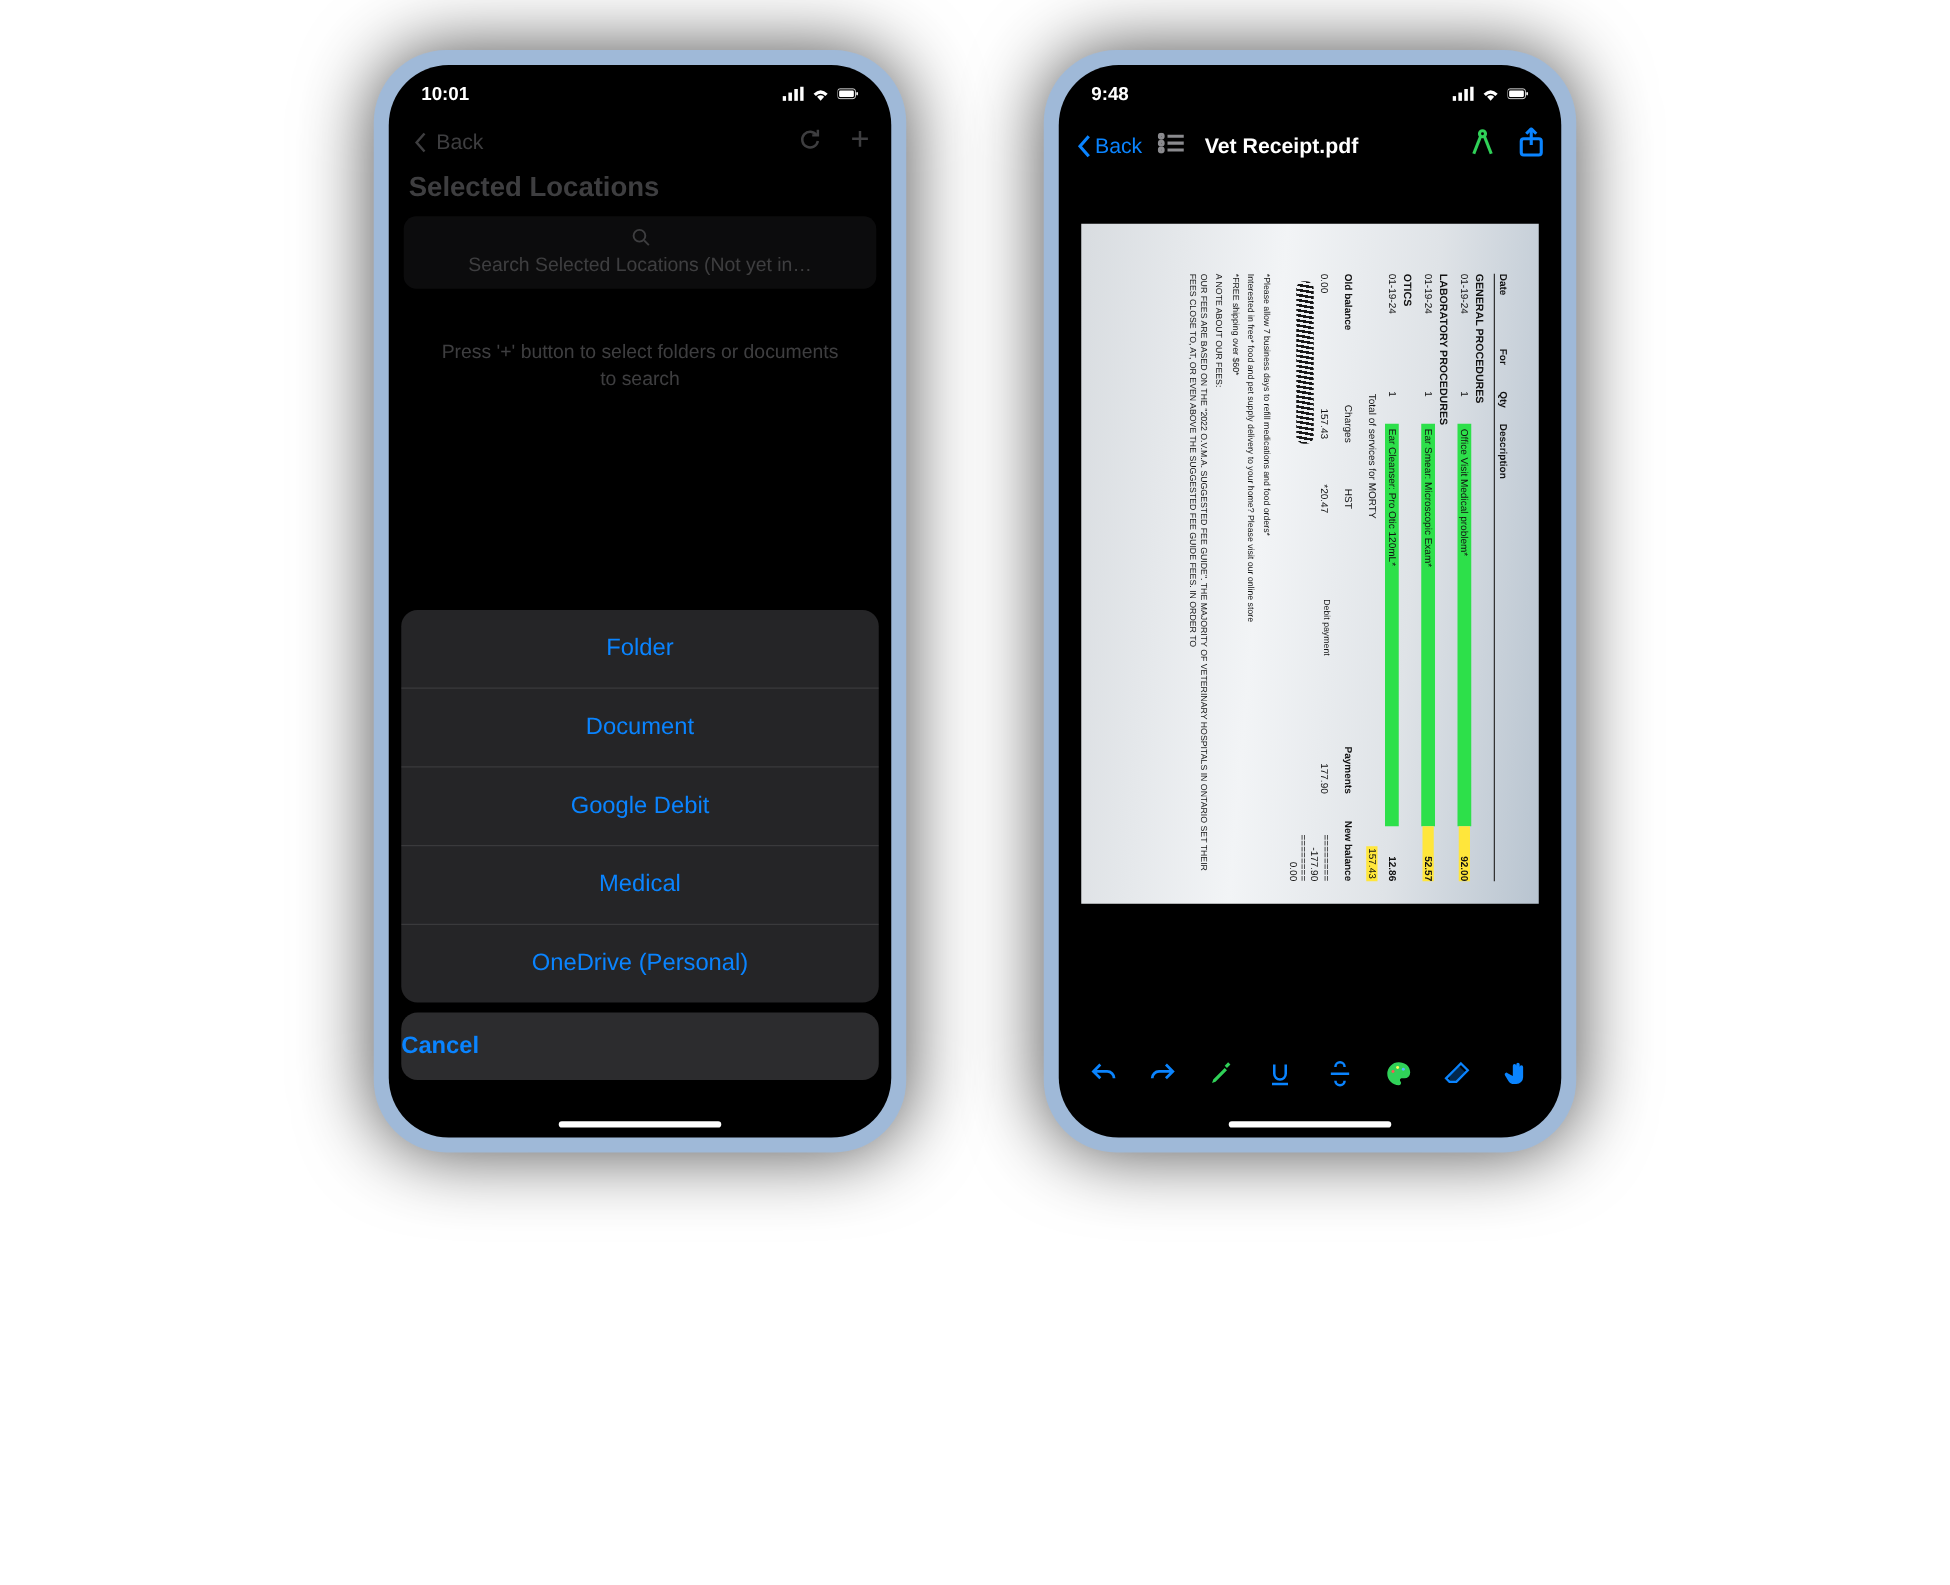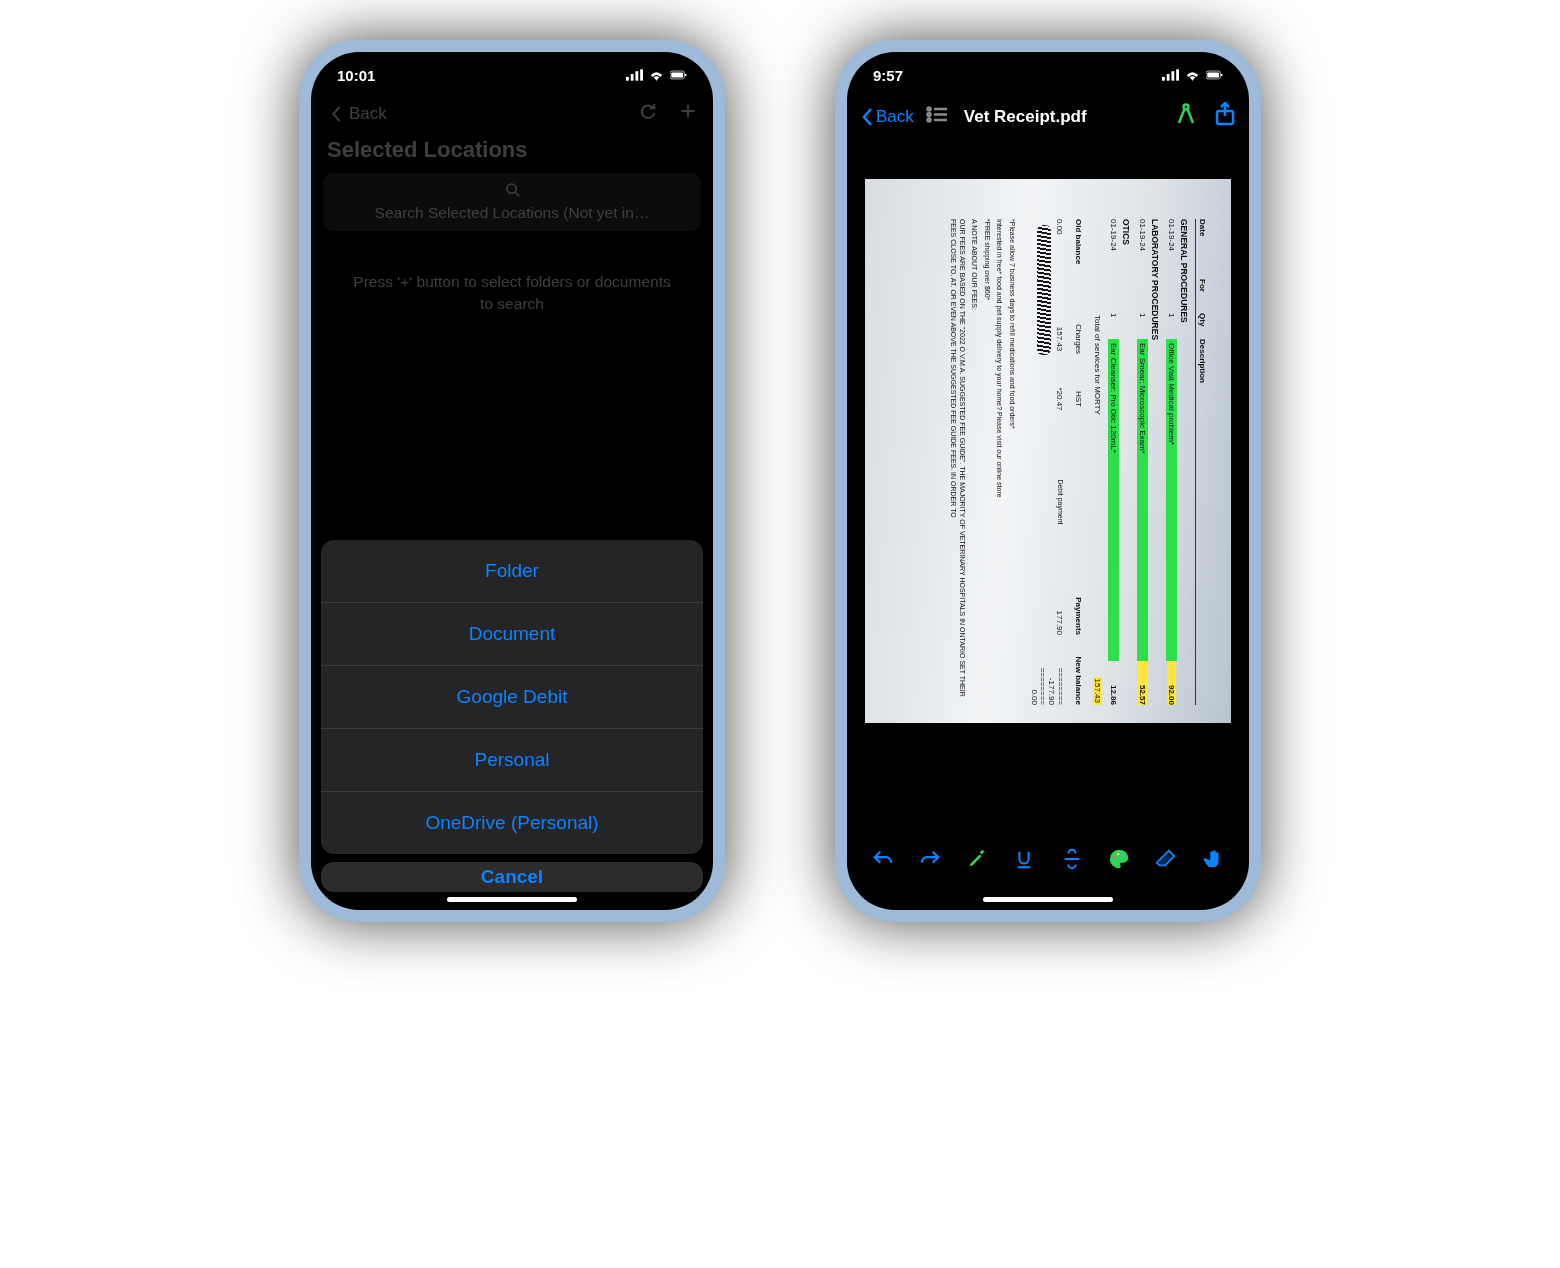--- a/index.html
+++ b/index.html
@@ -79,23 +79,23 @@
     position:absolute;bottom:18px;left:10px;right:10px;
     display:flex;flex-direction:column;gap:8px;
   }
   .sheet-group{background:#252527;border-radius:13px;overflow:hidden}
   .sheet-item{
     text-align:center;color:var(--blue);font-size:19px;padding:20px 0;
     border-bottom:0.5px solid #3a3a3c;cursor:pointer;
   }
   .sheet-item:last-child{border-bottom:none}
   .sheet-cancel{
-    background:#2c2c2e;border-radius:13px;text-align:center;
-    color:var(--blue);font-size:19px;font-weight:600;padding:4px 0;cursor:pointer;
-    margin-bottom:0;
+    background:#2c2c2e;border-radius:13px;text-align:left;
+    color:var(--blue);font-size:19px;font-weight:600;padding:16px 0;cursor:pointer;
+    margin-bottom:28px;
   }
 
   
   .p2-nav{display:flex;align-items:center;padding:4px 14px;color:var(--blue);font-size:17px;gap:12px}
   .p2-nav .back{display:flex;align-items:center;gap:3px;cursor:pointer}
   .p2-nav svg{stroke:var(--blue);fill:none;stroke-width:2.5}
   .list-ico svg{width:22px;height:17px;stroke:var(--muted)}
   .p2-title{color:#fff;font-weight:600;font-size:17px;flex:1;text-align:left;margin-left:4px}
   .p2-nav .right{display:flex;gap:18px;align-items:center}
   .markup-ico svg{stroke:var(--green);width:22px;height:22px}
@@ -199,35 +199,35 @@
         <span>Search Selected Locations  (Not yet in…</span>
       </div>
       <div class="p1-hint">Press '+' button to select folders or documents to search</div>
     </div>
 
     <div class="sheet">
       <div class="sheet-group">
         <div class="sheet-item">Folder</div>
         <div class="sheet-item">Document</div>
         <div class="sheet-item">Google Debit</div>
-        <div class="sheet-item">Personal</div>
+        <div class="sheet-item">Medical</div>
         <div class="sheet-item">OneDrive (Personal)</div>
       </div>
       <div class="sheet-cancel">Cancel</div>
     </div>
 
     <div class="home-indicator"></div>
   </div>
 </div>
 
 <div class="phone">
   <div class="screen">
     <div class="notch"></div>
     <div class="statusbar">
-      <span>9:57</span>
+      <span>9:48</span>
       <span class="status-icons">
         <svg viewBox="0 0 18 12">
             <rect x="0" y="8" width="3" height="4"></rect>
             <rect x="5" y="5" width="3" height="7"></rect>
             <rect x="10" y="2" width="3" height="10"></rect>
             <rect x="15" y="0" width="3" height="12"></rect>
           </svg>
         <svg viewBox="0 0 18 12">
             <path d="M9 12 L6 8.5 Q9 6 12 8.5 Z M3 6 Q9 0 15 6 L13 8 Q9 4 5 8 Z"></path>
           </svg>

